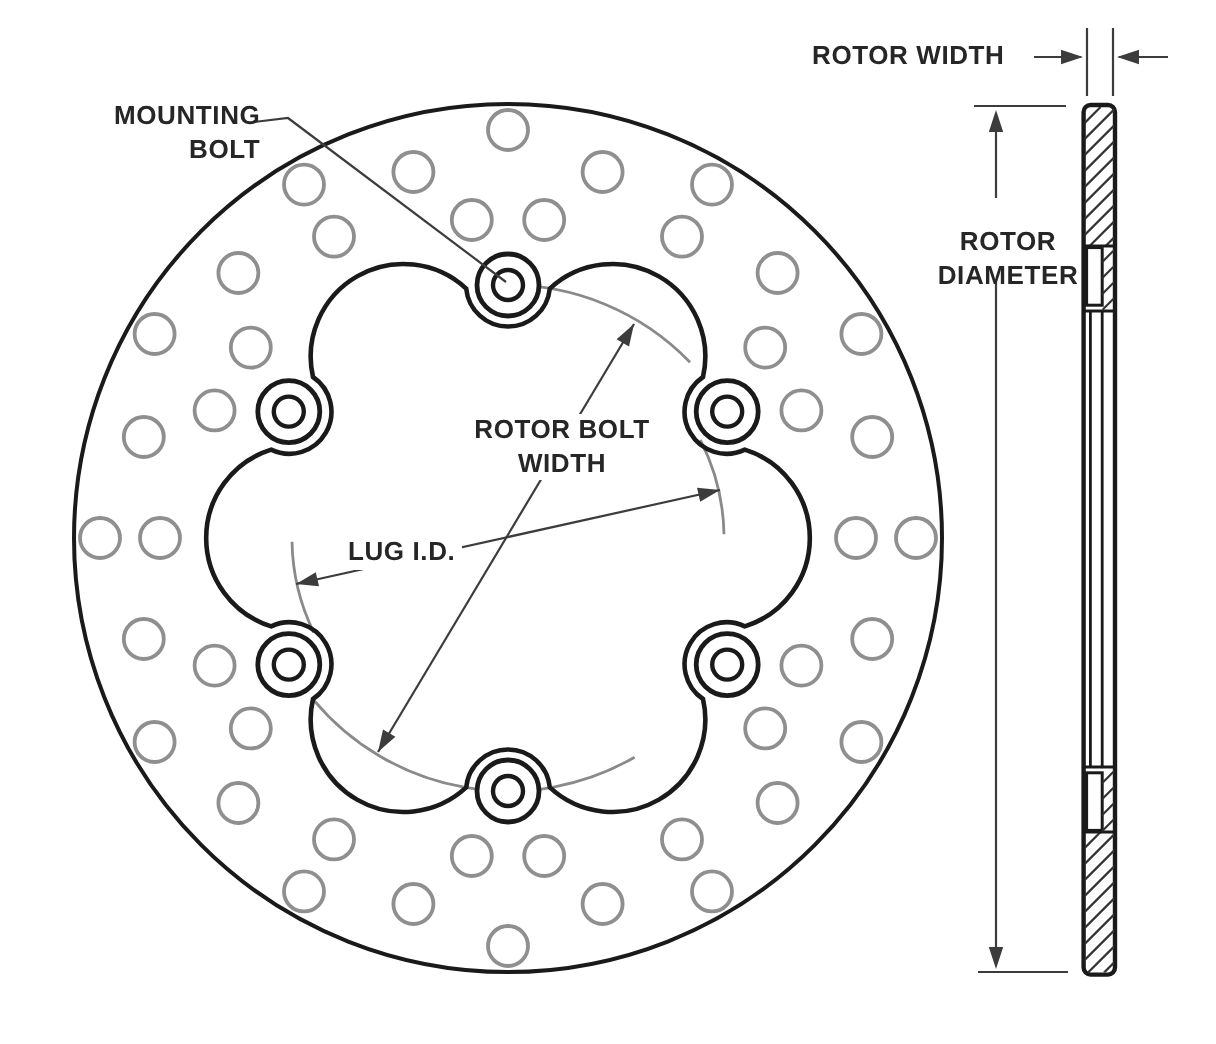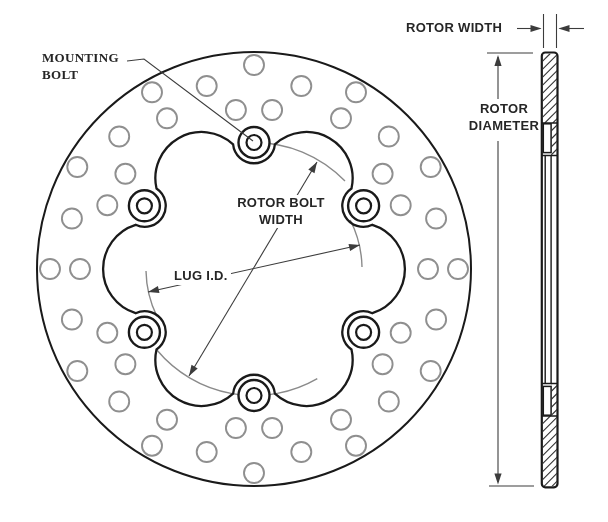--- a/index.html
+++ b/index.html
@@ -1,21 +1,21 @@
 <!DOCTYPE html>
 <html><head>
 <meta charset="utf-8">
 <style>
   html,body{margin:0;padding:0;background:#ffffff;}
   .stage{position:relative;width:608px;height:522px;background:#ffffff;overflow:hidden;
          font-family:"Liberation Sans",sans-serif;}
   svg{position:absolute;left:0;top:0;}
   .lbl{position:absolute;font-weight:bold;font-size:13px;letter-spacing:.3px;
-       color:#262626;line-height:16.5px;white-space:pre;}
-  .lbl.center{text-align:center;}
+       color:#262626;line-height:16.5px;white-space:pre;text-align:right;}
+  .lbl.center{text-align:center;margin-top:12px;}
   .lbl.masked{background:#ffffff;}
 </style>
 </head>
 <body>
 
 <div class="stage">
   <svg id="art" width="608" height="522" viewBox="0 0 608 522">
     <g id="g-front">
         <circle cx="272.1" cy="110.0" r="10" fill="#fff" stroke="#8f8f8f" stroke-width="1.9"></circle>
         <circle cx="235.9" cy="110.0" r="10" fill="#fff" stroke="#8f8f8f" stroke-width="1.9"></circle>
@@ -163,21 +163,21 @@
         <line x1="556.5" y1="14" x2="556.5" y2="48" stroke="#3c3c3c" stroke-width="1.1"></line>
         <line x1="487" y1="53" x2="533" y2="53" stroke="#3c3c3c" stroke-width="1.1"></line>
         <line x1="489" y1="486" x2="534" y2="486" stroke="#3c3c3c" stroke-width="1.1"></line>
         <line x1="498" y1="57" x2="498" y2="99" stroke="#3c3c3c" stroke-width="1.1"></line>
         <line x1="498" y1="141" x2="498" y2="482" stroke="#3c3c3c" stroke-width="1.1"></line>
         <polygon points="498.0,55.0 501.6,66.0 494.4,66.0" fill="#3c3c3c"></polygon>
         <polygon points="498.0,484.5 494.4,473.5 501.6,473.5" fill="#3c3c3c"></polygon>
       </g>
   </svg>
 
-  <div class="lbl" style="left:42px;top:50px;font-family:Liberation Serif, serif;"><span>MOUNTING</span><br><span>BOLT</span></div>
+  <div class="lbl" style="left:57px;top:50px;"><span>MOUNTING</span><br><span>BOLT</span></div>
 
   <div class="lbl center masked" style="left:226px;top:195px;width:110px;text-align:center;"><span>ROTOR BOLT</span><br><span>WIDTH</span></div>
 
   <div class="lbl masked" style="left:171px;top:268px;padding:0 3px;">LUG I.D.</div>
 
   <div class="lbl" style="left:406px;top:20px;">ROTOR WIDTH</div>
 
   <div class="lbl center" style="left:468px;top:101px;width:72px;"><span>ROTOR</span><br><span>DIAMETER</span></div>
 </div>
 

